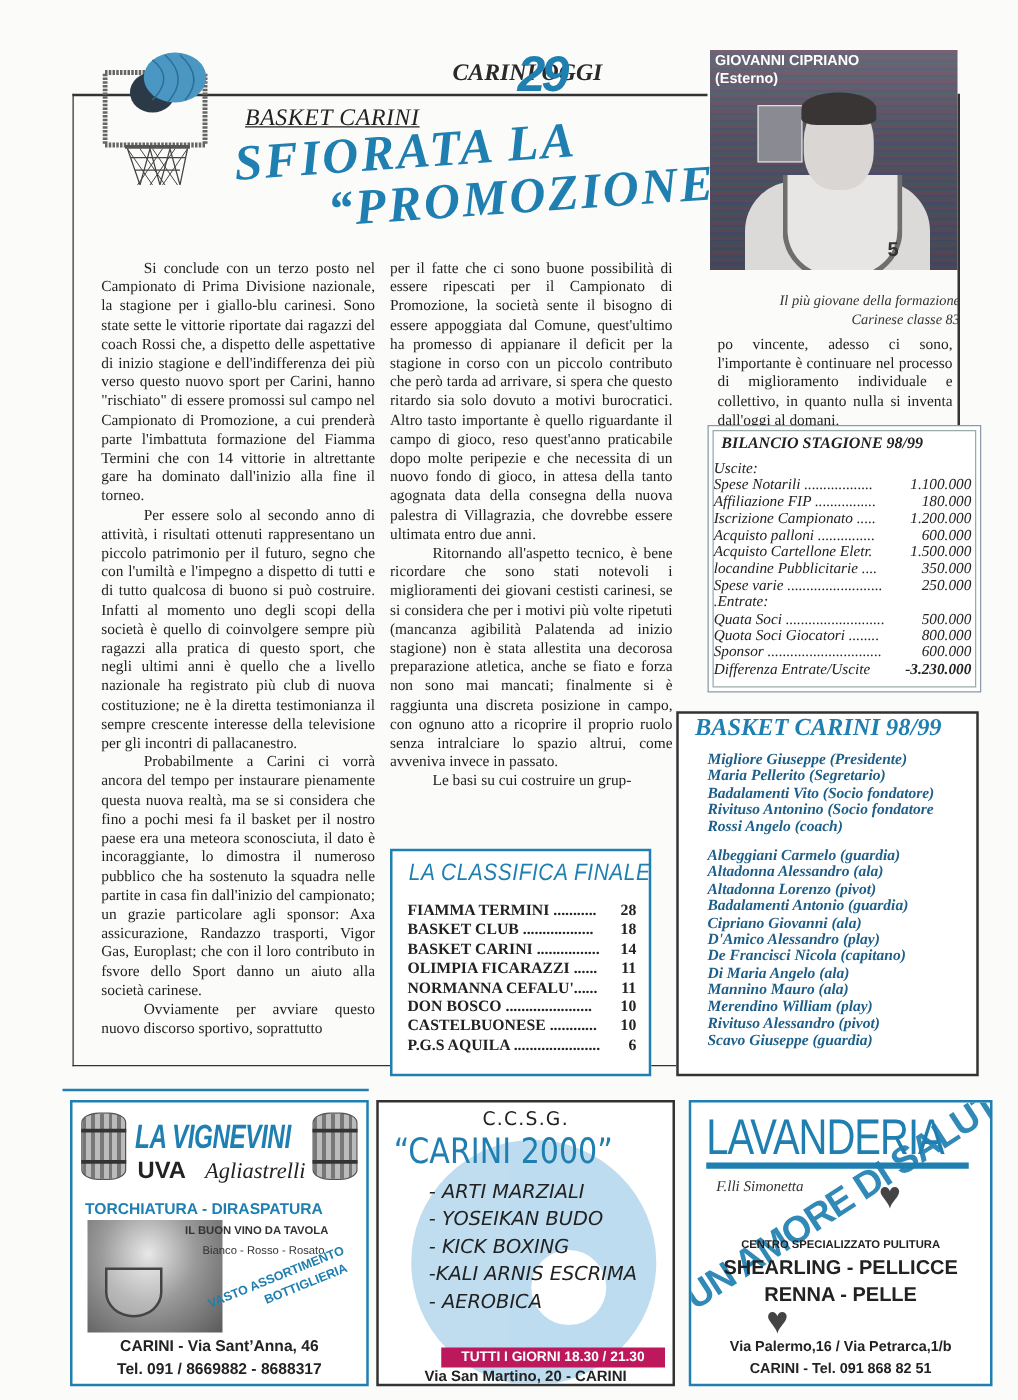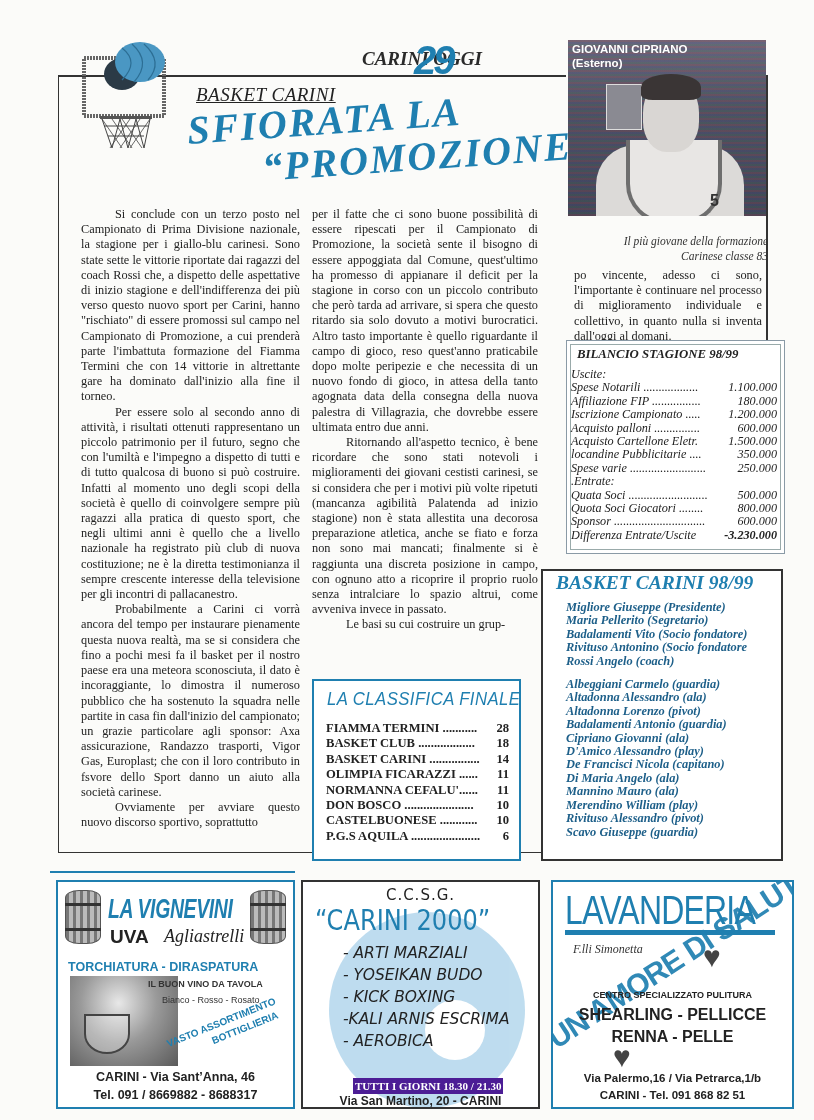--- a/index.html
+++ b/index.html
@@ -91,21 +91,21 @@
   .a1-col { position:absolute; left:104px; top:113px; font-family:"Liberation Sans", sans-serif; font-size:9px; color:#333; white-space:nowrap; }
   .a1-vasto { position:absolute; left:112px; top:155px; font-family:"Liberation Sans", sans-serif; font-weight:bold; font-size:10px; color:#1f7fb0; transform:rotate(-22deg); transform-origin:left; white-space:nowrap; line-height:14px; text-align:center; }
   .a1-addr { position:absolute; left:0; width:100%; text-align:center; top:188px; font-family:"Liberation Sans", sans-serif; font-weight:bold; font-size:12.5px; color:#222; }
   .a1-tel { position:absolute; left:0; width:100%; text-align:center; top:206px; font-family:"Liberation Sans", sans-serif; font-weight:bold; font-size:12.5px; color:#222; }
 
   .yin { position:absolute; left:26px; top:30px; width:196px; height:196px; border-radius:50%; background:#a9d1ea; opacity:0.75; }
   .yin-inner { position:absolute; left:96px; top:88px; width:60px; height:60px; border-radius:50%; background:#fff; }
   .a2-ccsg { position:absolute; left:0; width:100%; top:4px; text-align:center; font-family:"DejaVu Sans", sans-serif; font-size:15px; color:#222; letter-spacing:1px; }
   .a2-title { position:absolute; left:12px; top:22px; font-family:"DejaVu Sans", sans-serif; font-size:28px; color:#1f7fb0; white-space:nowrap; transform:scaleX(0.86); transform-origin:left; }
   .a2-list { position:absolute; left:40px; top:60px; font-family:"DejaVu Sans", sans-serif; font-style:italic; font-size:15.5px; line-height:22px; color:#222; white-space:nowrap; }
-  .a2-hours { position:absolute; left:50px; top:196px; background:#4c1d95; color:#fff; font-family:Liberation Serif, serif; font-weight:bold; font-size:11px; padding:2px 2px; white-space:nowrap; }
+  .a2-hours { position:absolute; left:50px; top:196px; background:#be185d; color:#fff; font-family:Liberation Sans, sans-serif; font-weight:bold; font-size:11px; padding:2px 16px; white-space:nowrap; }
   .a2-addr { position:absolute; left:0; width:100%; top:212px; text-align:center; font-family:"Liberation Sans", sans-serif; font-weight:bold; font-size:12px; color:#222; }
 
   .a3-title { position:absolute; left:12px; top:6px; font-family:"Liberation Sans", sans-serif; font-size:40px; color:#1f7fb0; transform:scaleX(0.8); transform-origin:left; white-space:nowrap; letter-spacing:-1px; }
   .a3-bar { position:absolute; left:12px; top:48px; width:210px; height:5px; background:#1f7fb0; }
   .a3-fratelli { position:absolute; left:20px; top:60px; font-style:italic; font-size:12px; color:#333; }
   .a3-heart { position:absolute; font-size:30px; color:#444; }
   .a3-stamp { position:absolute; left:-2px; top:142px; font-family:"Liberation Sans", sans-serif; font-weight:bold; font-size:30px; color:#1f7fb0; transform:rotate(-33deg); transform-origin:left; white-space:nowrap; opacity:0.92; letter-spacing:-1px; }
   .a3-centro { position:absolute; left:0; width:100%; top:108px; text-align:center; font-family:"Liberation Sans", sans-serif; font-weight:bold; font-size:9px; color:#222; }
   .a3-shear { position:absolute; left:0; width:100%; top:124px; text-align:center; font-family:"Liberation Sans", sans-serif; font-weight:bold; font-size:16px; color:#222; }
   .a3-renna { position:absolute; left:0; width:100%; top:146px; text-align:center; font-family:"Liberation Sans", sans-serif; font-weight:bold; font-size:16px; color:#222; }

